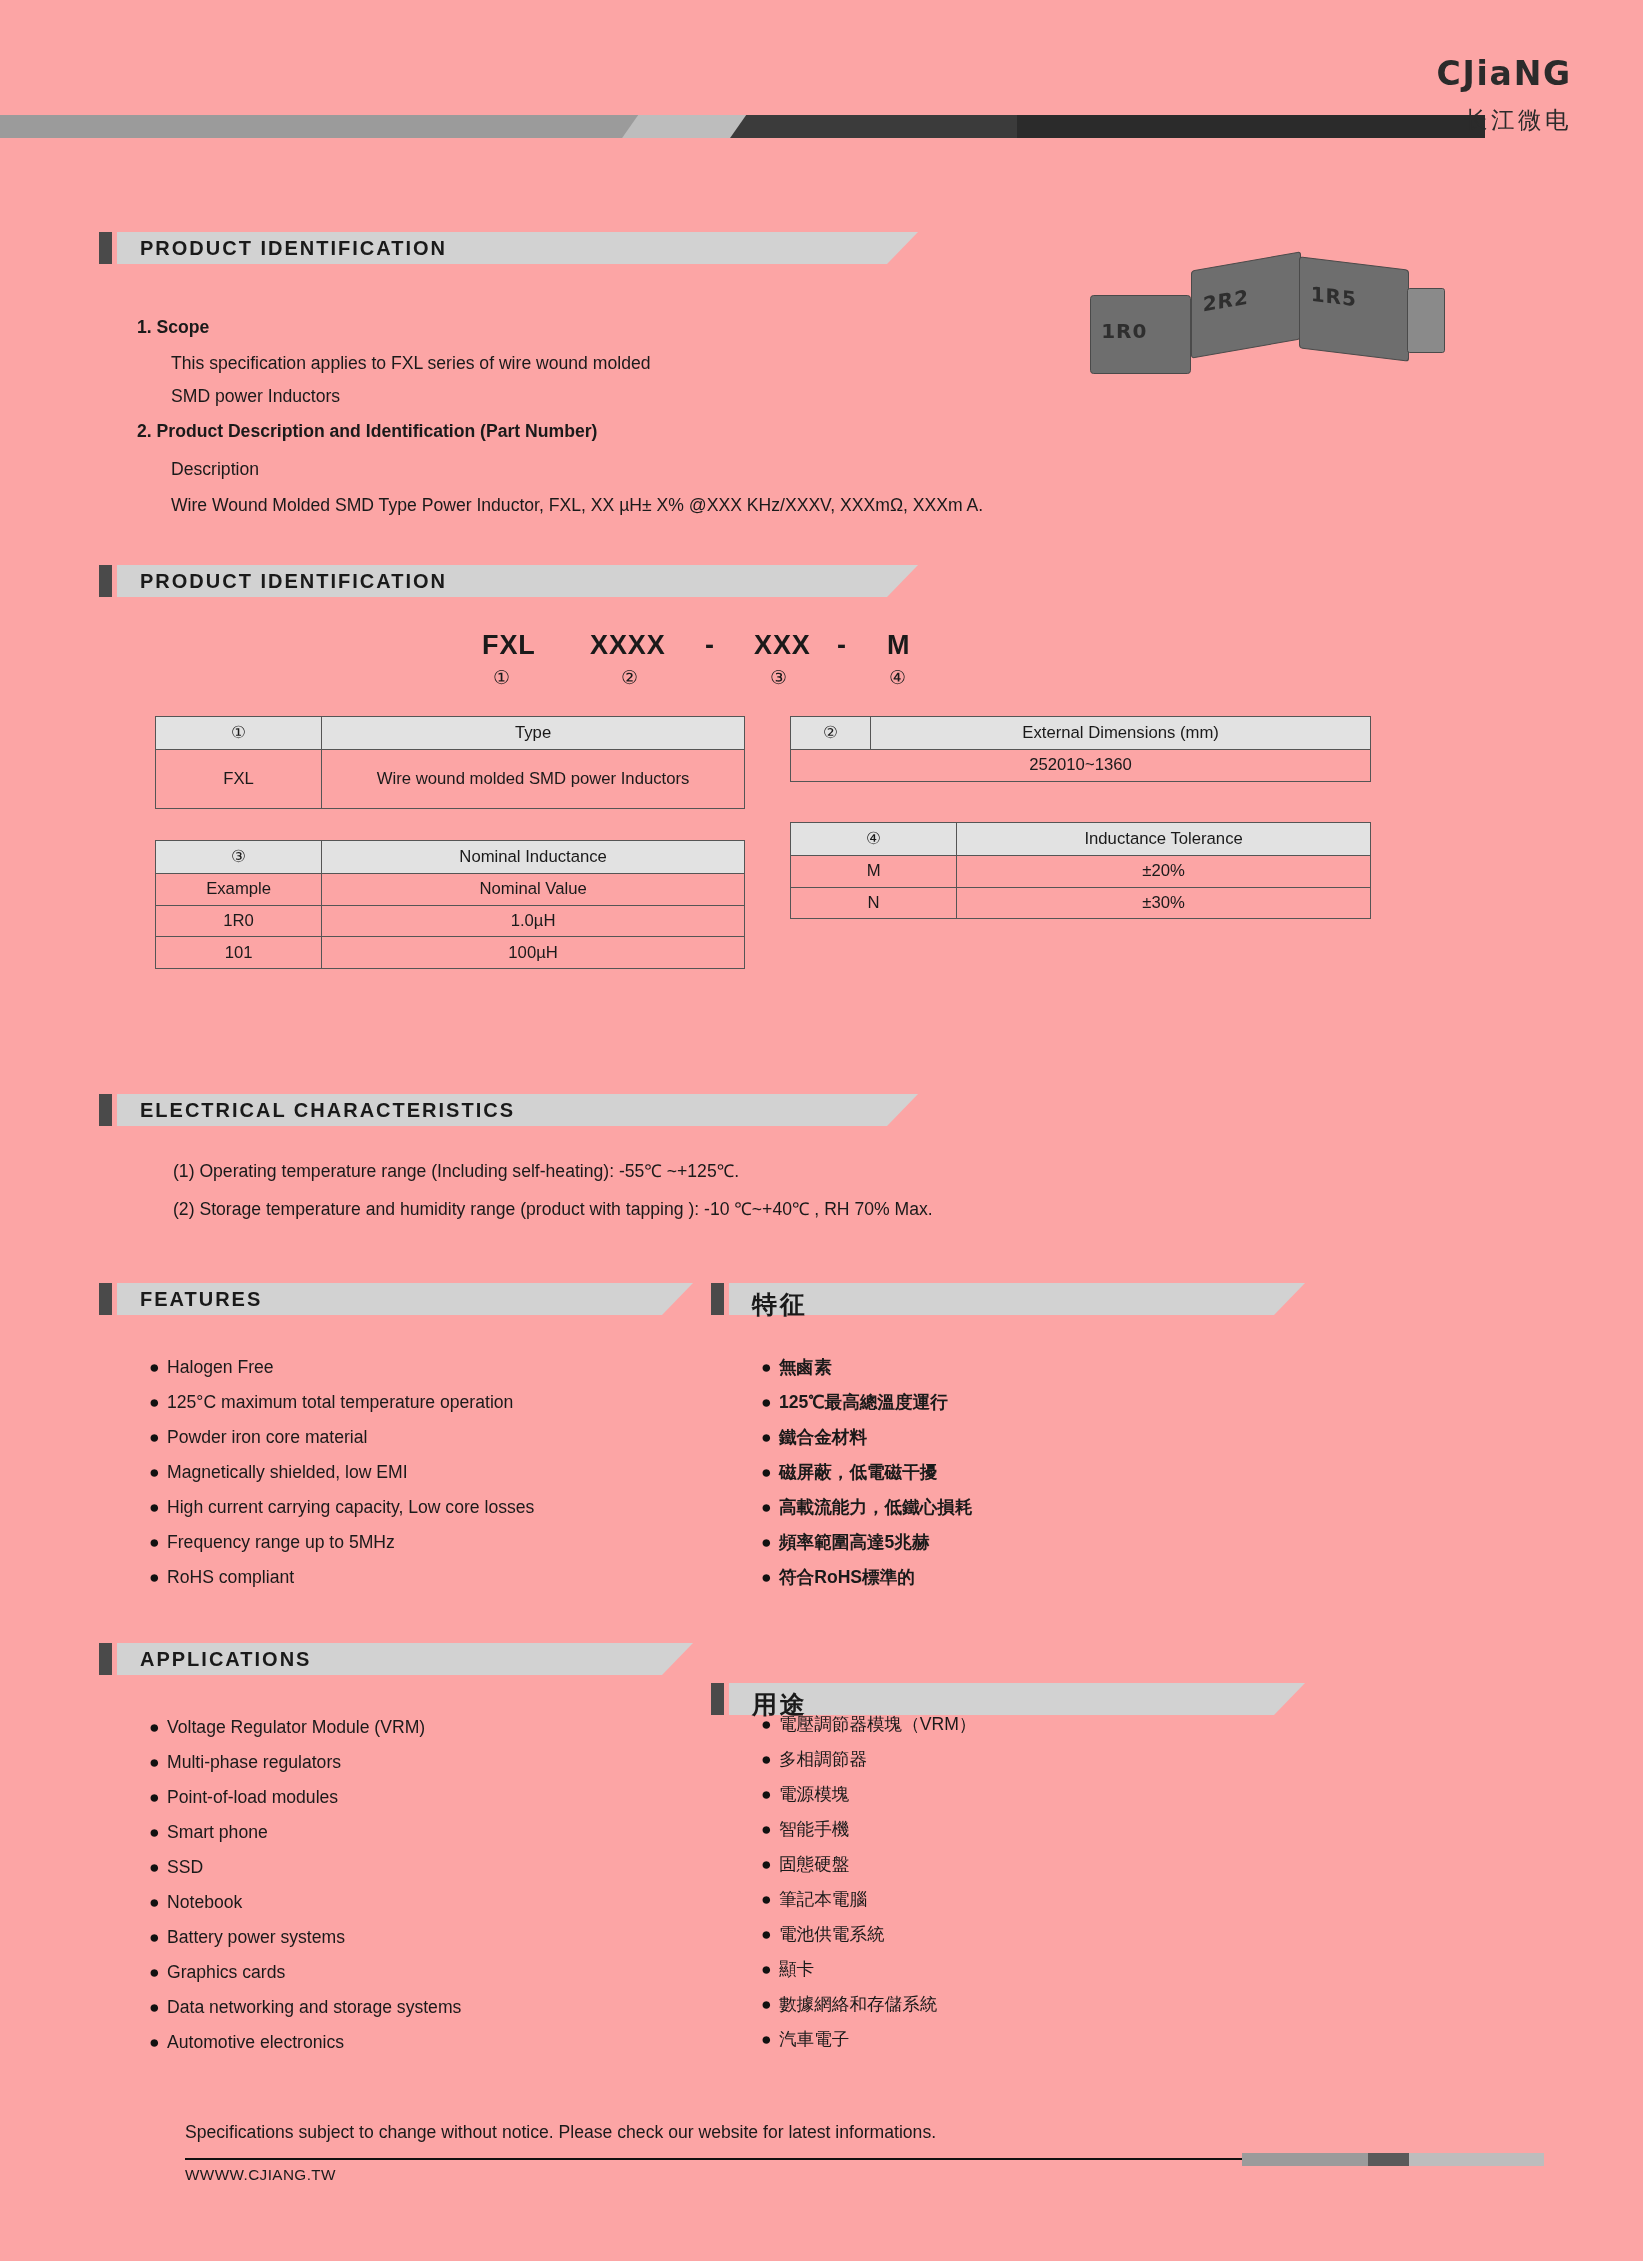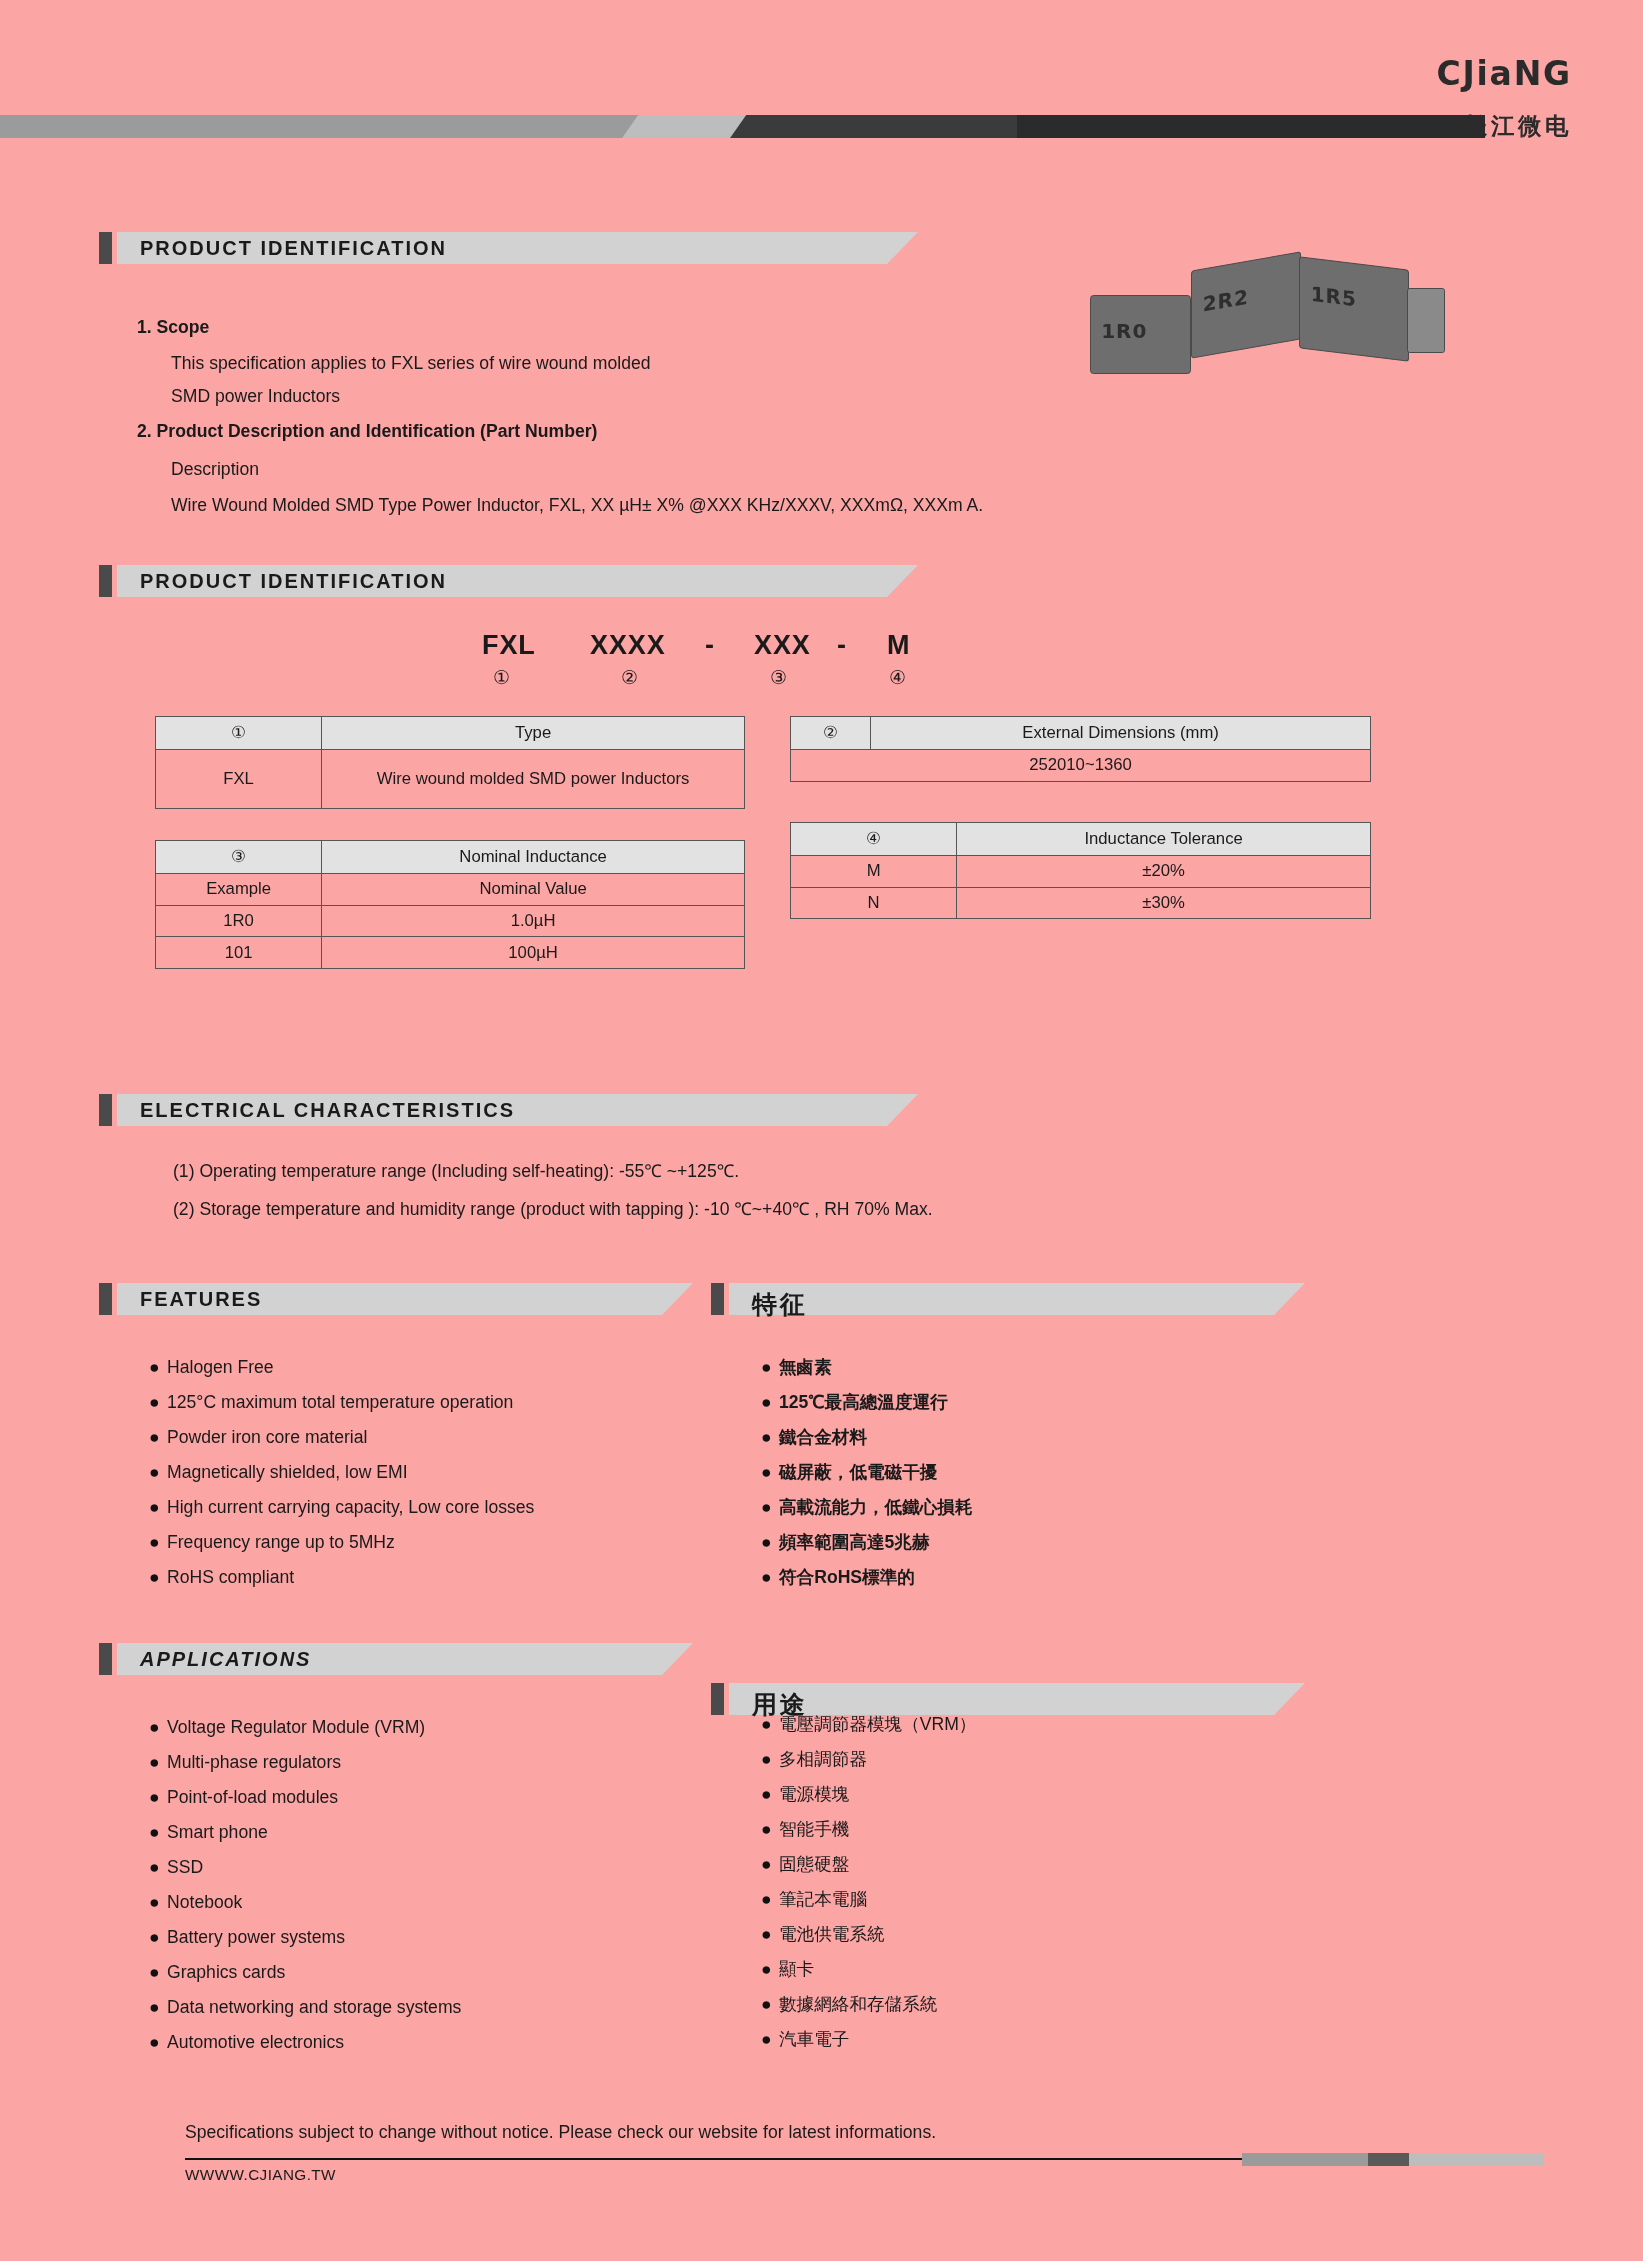--- a/index.html
+++ b/index.html
@@ -62,24 +62,24 @@
   }
   .logo-main {
     font-size: 33px;
     font-weight: bold;
     letter-spacing: 1.8px;
     color: #2b2b2b;
     font-family: "DejaVu Sans", sans-serif;
   }
   .logo-sub {
     font-size: 23.4px;
-    font-weight: bold;
+    font-weight: normal;
     color: #2b2b2b;
     letter-spacing: 3.6px;
-    margin-top: 17px;
+    margin-top: 11px;
   }
 
   
   .sec {
     position: absolute;
     height: 32px;
   }
   .sec .tick {
     position: absolute;
     left: 0; top: 0;
@@ -375,21 +375,21 @@
   <div class="bullets" style="left:761px; top:1350px;font-weight:bold;">
     <div><span class="dot">●</span><span>無鹵素</span></div>
     <div><span class="dot">●</span><span>125℃最高總溫度運行</span></div>
     <div><span class="dot">●</span><span>鐵合金材料</span></div>
     <div><span class="dot">●</span><span>磁屏蔽，低電磁干擾</span></div>
     <div><span class="dot">●</span><span>高載流能力，低鐵心損耗</span></div>
     <div><span class="dot">●</span><span>頻率範圍高達5兆赫</span></div>
     <div><span class="dot">●</span><span>符合RoHS標準的</span></div>
   </div>
 
-  <div class="sec" style="left:99px; top:1643px; width:585px;font-style:italic;">
+  <div class="sec" style="left:99px; top:1643px; width:585px;">
     <div class="tick"></div>
     <div class="bar" style="width:545px;"></div>
     <div class="txt">APPLICATIONS</div>
   </div>
 
   <div class="sec" style="left:711px; top:1643px; width:585px;margin-top:40px;">
     <div class="tick"></div>
     <div class="bar" style="width:545px;"></div>
     <div class="txt cjk">用途</div>
   </div>

